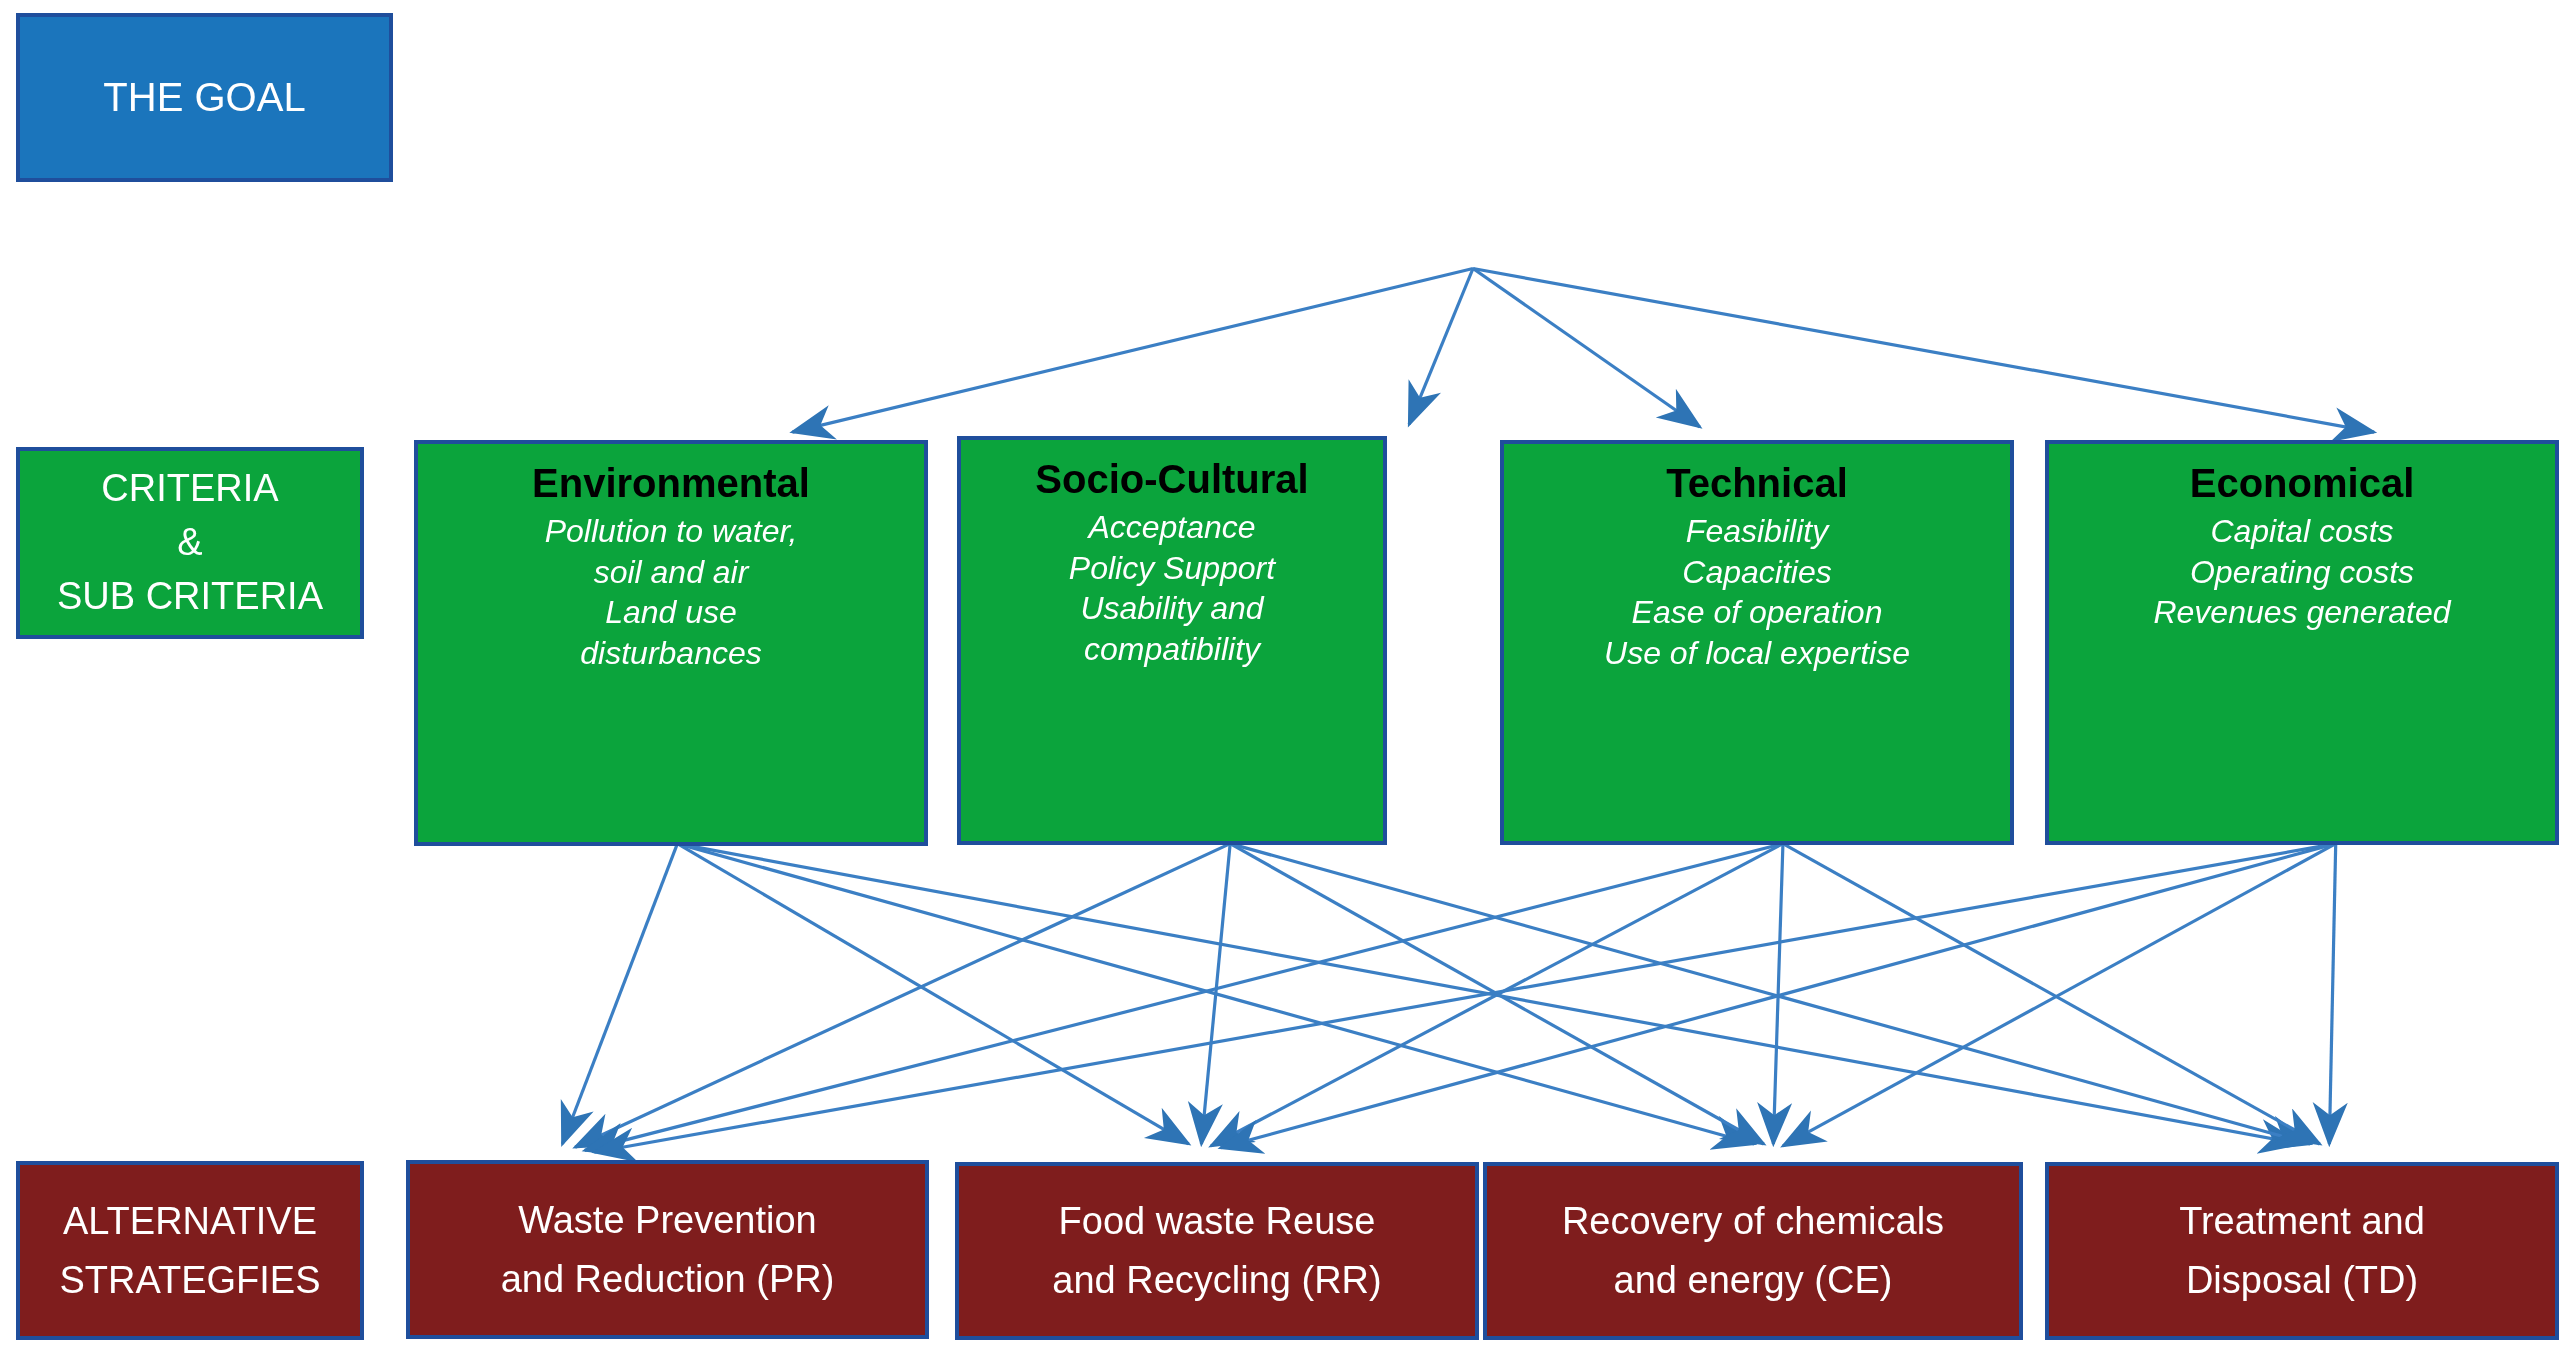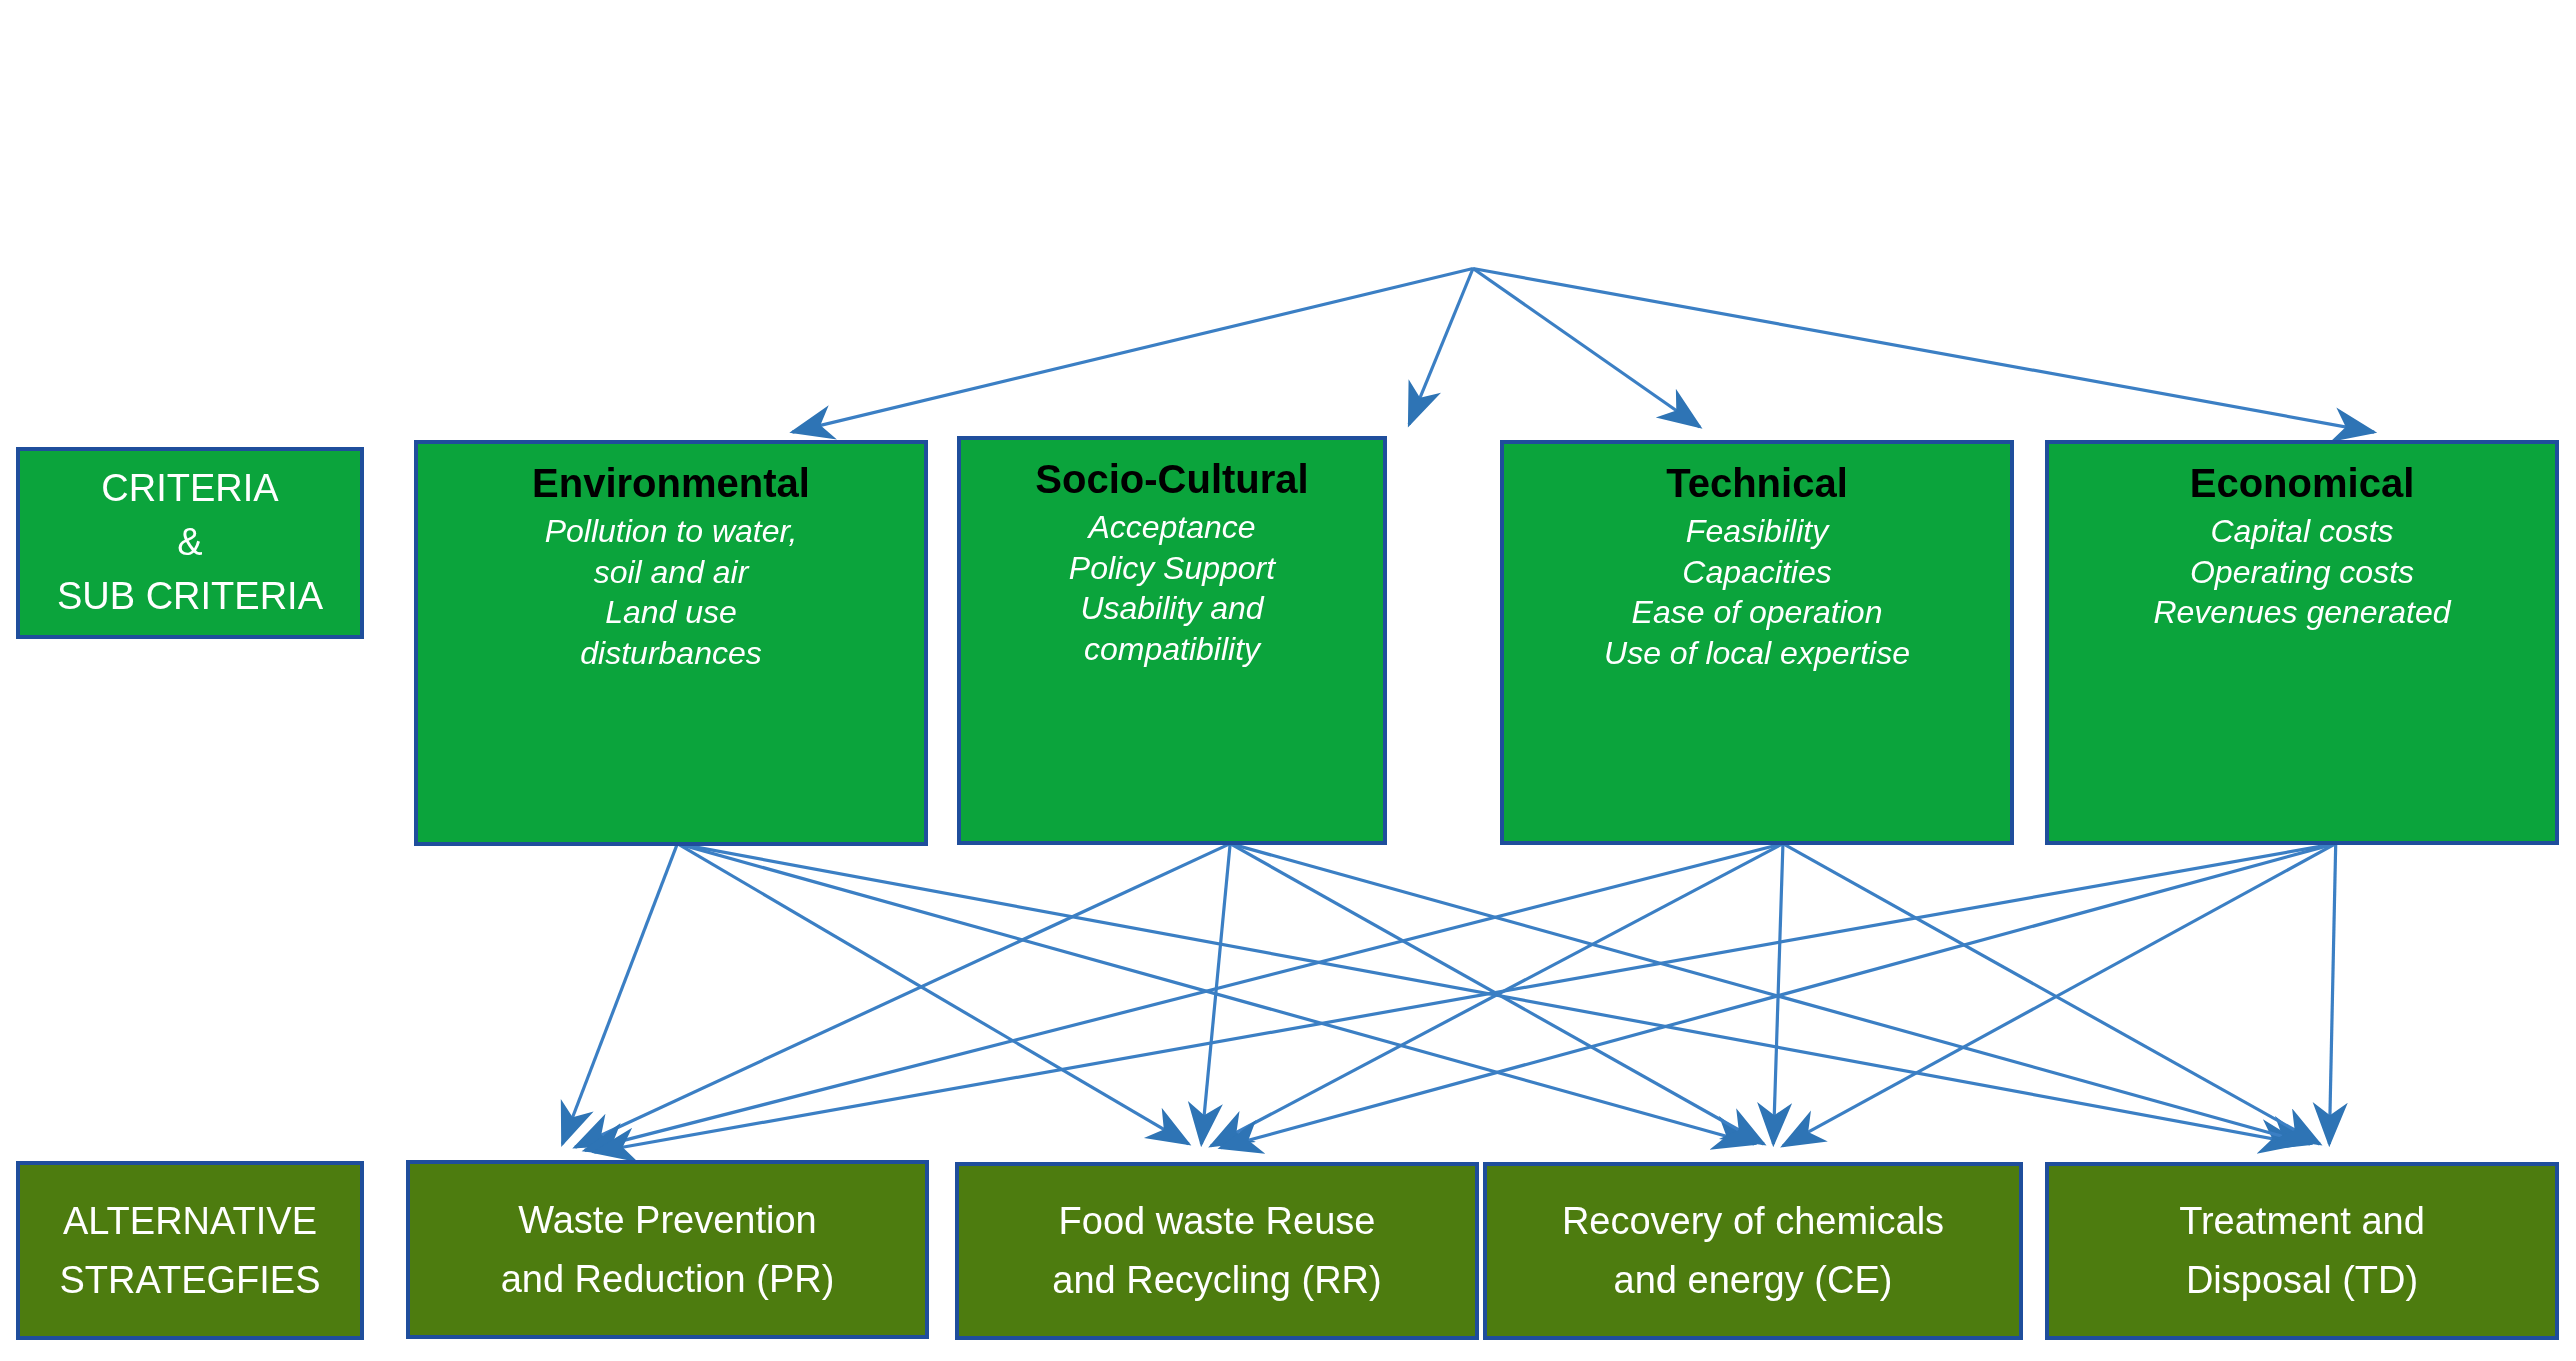--- a/index.html
+++ b/index.html
@@ -29,21 +29,21 @@
     display: flex;
     flex-direction: column;
     align-items: center;
     justify-content: center;
     text-align: center;
     border: 4.5px solid #1F4E9C;
     z-index: 3;
   }
   .node.blue   { background: #1B75BC; }
   .node.green  { background: #0BA43C; }
-  .node.orange { background: #4d7c0f; }
+  .node.orange { background: #7f1d1d; }
 
   .lbl-white {
     color: #ffffff;
     font-weight: 400;
   }
   .goal-title {
     color: #ffffff;
     font-size: 42px;
     line-height: 1.30;
     font-weight: 400;
@@ -124,20 +124,23 @@
       <line x1="2790" y1="1320" x2="2775" y2="1790"></line>
       <line x1="2790" y1="1320" x2="3630" y2="1790"></line>
 
       <line x1="3655" y1="1320" x2="930" y2="1803"></line>
       <line x1="3655" y1="1320" x2="1910" y2="1796"></line>
       <line x1="3655" y1="1320" x2="2790" y2="1793"></line>
       <line x1="3655" y1="1320" x2="3645" y2="1790"></line>
     </g>
   </svg>
 
+  <div class="node blue" style="left:16px; top:12.8px; width:377px; height:169px;">
+    <span class="lbl-white" style="font-size:40px;">THE GOAL</span>
+  </div>
 
 
   <div class="node green" style="left:16px; top:447px; width:348px; height:192px;">
     <span class="side-label">CRITERIA</span>
     <span class="side-label">&amp;</span>
     <span class="side-label">SUB CRITERIA</span>
   </div>
 
   <div class="node green" style="left:414px; top:440px; width:514px; height:406px;">
     <div class="crit-body">

